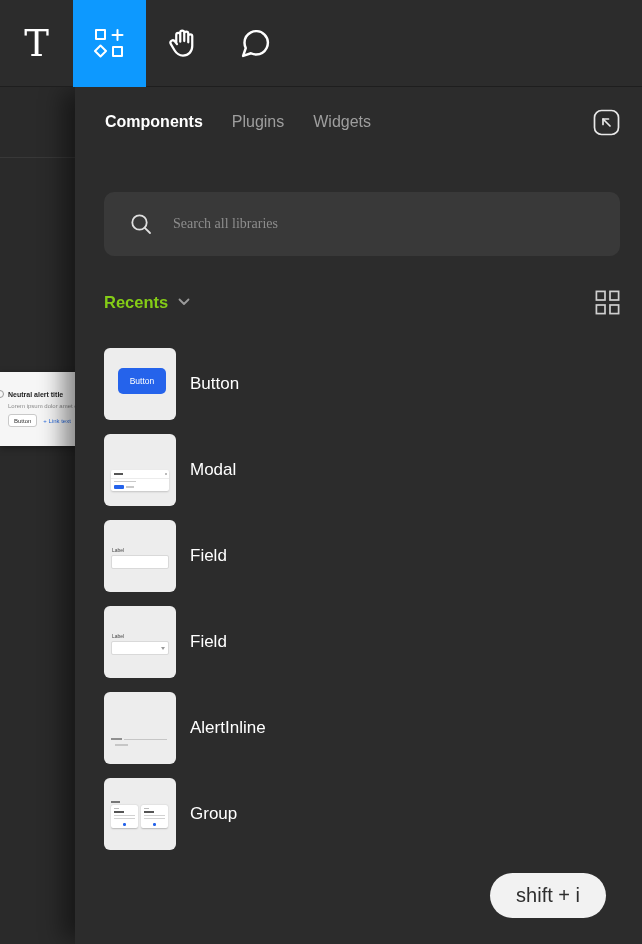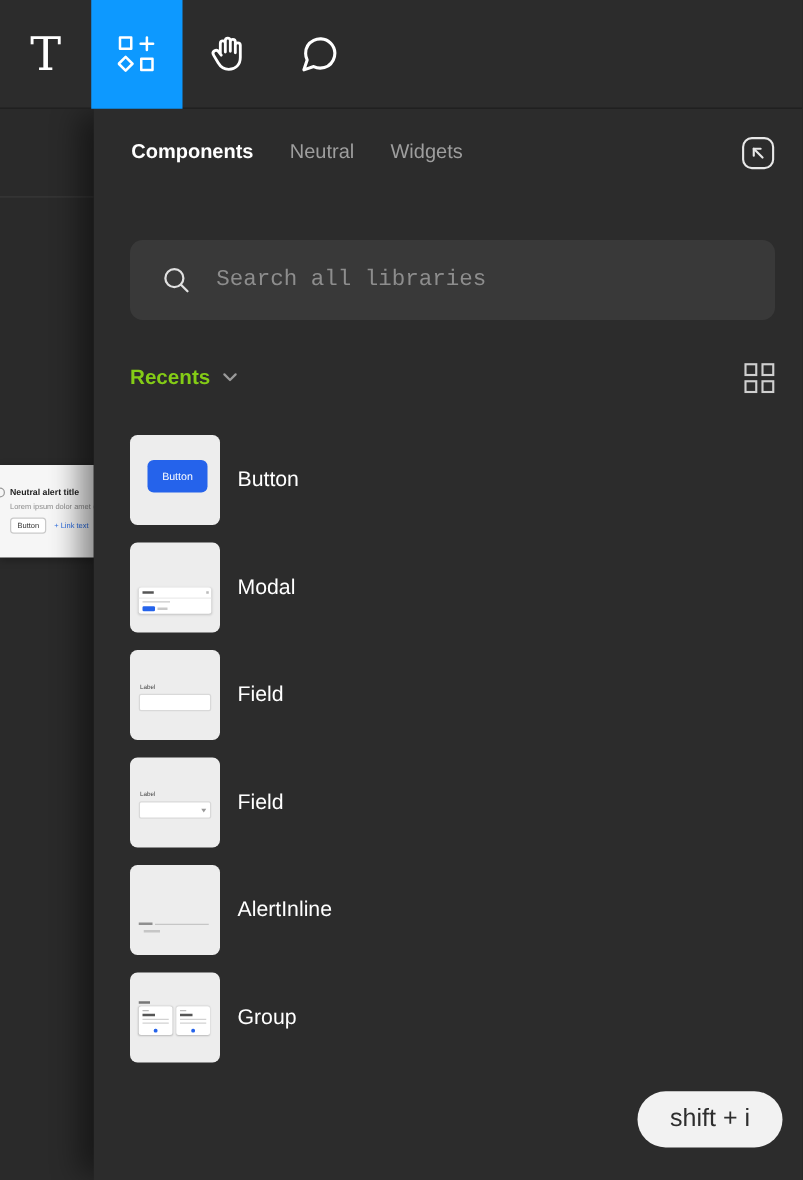--- a/index.html
+++ b/index.html
@@ -26,21 +26,21 @@
   .cc-link { font-size:6px; color:#2b6cde; white-space:nowrap; }
 
   
   .panel { position:absolute; left:75px; top:87px; right:0; bottom:0; background:#2c2c2c; z-index:20; box-shadow:-16px 0 22px -4px rgba(0,0,0,.45); }
   .tabs-row { display:flex; align-items:center; height:70px; padding:0 22px 0 30px; gap:29px; }
   .tab { font-size:16px; color:#9e9e9e; cursor:pointer; }
   .tab.active { color:#ffffff; font-weight:bold; }
   .popout-btn { margin-left:auto; display:flex; cursor:pointer; }
 
   .search-box { margin:35px 22px 0 29px; height:64px; background:#393939; border-radius:10px; display:flex; align-items:center; padding:0 18px 0 24px; gap:18px; }
-  .search-input { flex:1; background:transparent; border:none; outline:none; font-size:18px; color:#eab308; font-family:Liberation Mono, monospace; }
+  .search-input { flex:1; background:transparent; border:none; outline:none; font-size:14px; color:#eab308; font-family:Liberation Serif, serif; }
   .search-input::placeholder { color:#8d8d8d; }
 
   .recents-row { margin:34px 22px 0 29px; display:flex; align-items:center; height:24px; }
   .recents-toggle { display:flex; align-items:center; gap:10px; cursor:pointer; }
   .recents-title { font-size:16.5px; font-weight:bold; color:#84cc16; }
   .grid-btn { margin-left:auto; display:flex; cursor:pointer; }
 
   .item-list { margin:34px 22px 0 29px; }
   .item-row { display:flex; align-items:center; gap:14px; margin-bottom:14px; cursor:pointer; }
   .thumb { position:relative; width:72px; height:72px; border-radius:6px; background:#ededed; flex:none; overflow:hidden; }
@@ -70,21 +70,21 @@
   .mgc-d { position:absolute; left:3px; top:12.5px; width:21px; height:1px; background:#d2d2d2; }
   .mgc-dot { position:absolute; left:12px; top:18px; width:2.5px; height:2.5px; border-radius:50%; background:#2563eb; }
   .mr-label { position:absolute; left:8px; top:33px; font-size:4.5px; color:#333; }
   .mr-row { position:absolute; left:8px; display:flex; align-items:center; gap:3px; }
   .mr-row.r1 { top:42px; } .mr-row.r2 { top:50px; }
   .mr-on { width:5px; height:5px; border-radius:50%; background:#2563eb; }
   .mr-off { width:5px; height:5px; border-radius:50%; background:#fff; border:1px solid #999; }
   .mr-text { font-size:4.5px; color:#555; }
 
   
-  .shortcut-badge { position:absolute; right:16px; bottom:26px; z-index:40; background:#f2f2f2; color:#2e2e2e; font-size:20px; padding:11px 26px; border-radius:26px; }
+  .shortcut-badge { position:absolute; right:36px; bottom:26px; z-index:40; background:#f2f2f2; color:#2e2e2e; font-size:20px; padding:11px 26px; border-radius:26px; }
 </style>
 </head>
 <body>
 
 <div class="screen">
 
   <div class="canvas">
     <div class="canvas-topline"></div>
     <div class="canvas-card">
       <span class="cc-icon"></span>
@@ -94,21 +94,21 @@
         <span class="cc-btn">Button</span>
         <span class="cc-link">+ Link text</span>
       </span>
     </div>
   </div>
 
   <div class="panel">
 
     <div class="tabs-row">
       <span class="tab active">Components</span>
-      <span class="tab">Neutral</span>
+      <span class="tab">Plugins</span>
       <span class="tab">Widgets</span>
       <span class="popout-btn">
         <svg width="27" height="27" viewBox="0 0 27 27">
           <rect x="1.5" y="1.5" width="24" height="24" rx="7" fill="none" stroke="#e8e8e8" stroke-width="1.7"></rect>
           <line x1="17" y1="17" x2="10" y2="10" stroke="#e8e8e8" stroke-width="1.7" stroke-linecap="round"></line>
           <polyline points="10,15.5 10,10 15.5,10" fill="none" stroke="#e8e8e8" stroke-width="1.7" stroke-linecap="round" stroke-linejoin="round"></polyline>
         </svg>
       </span>
     </div>
 

